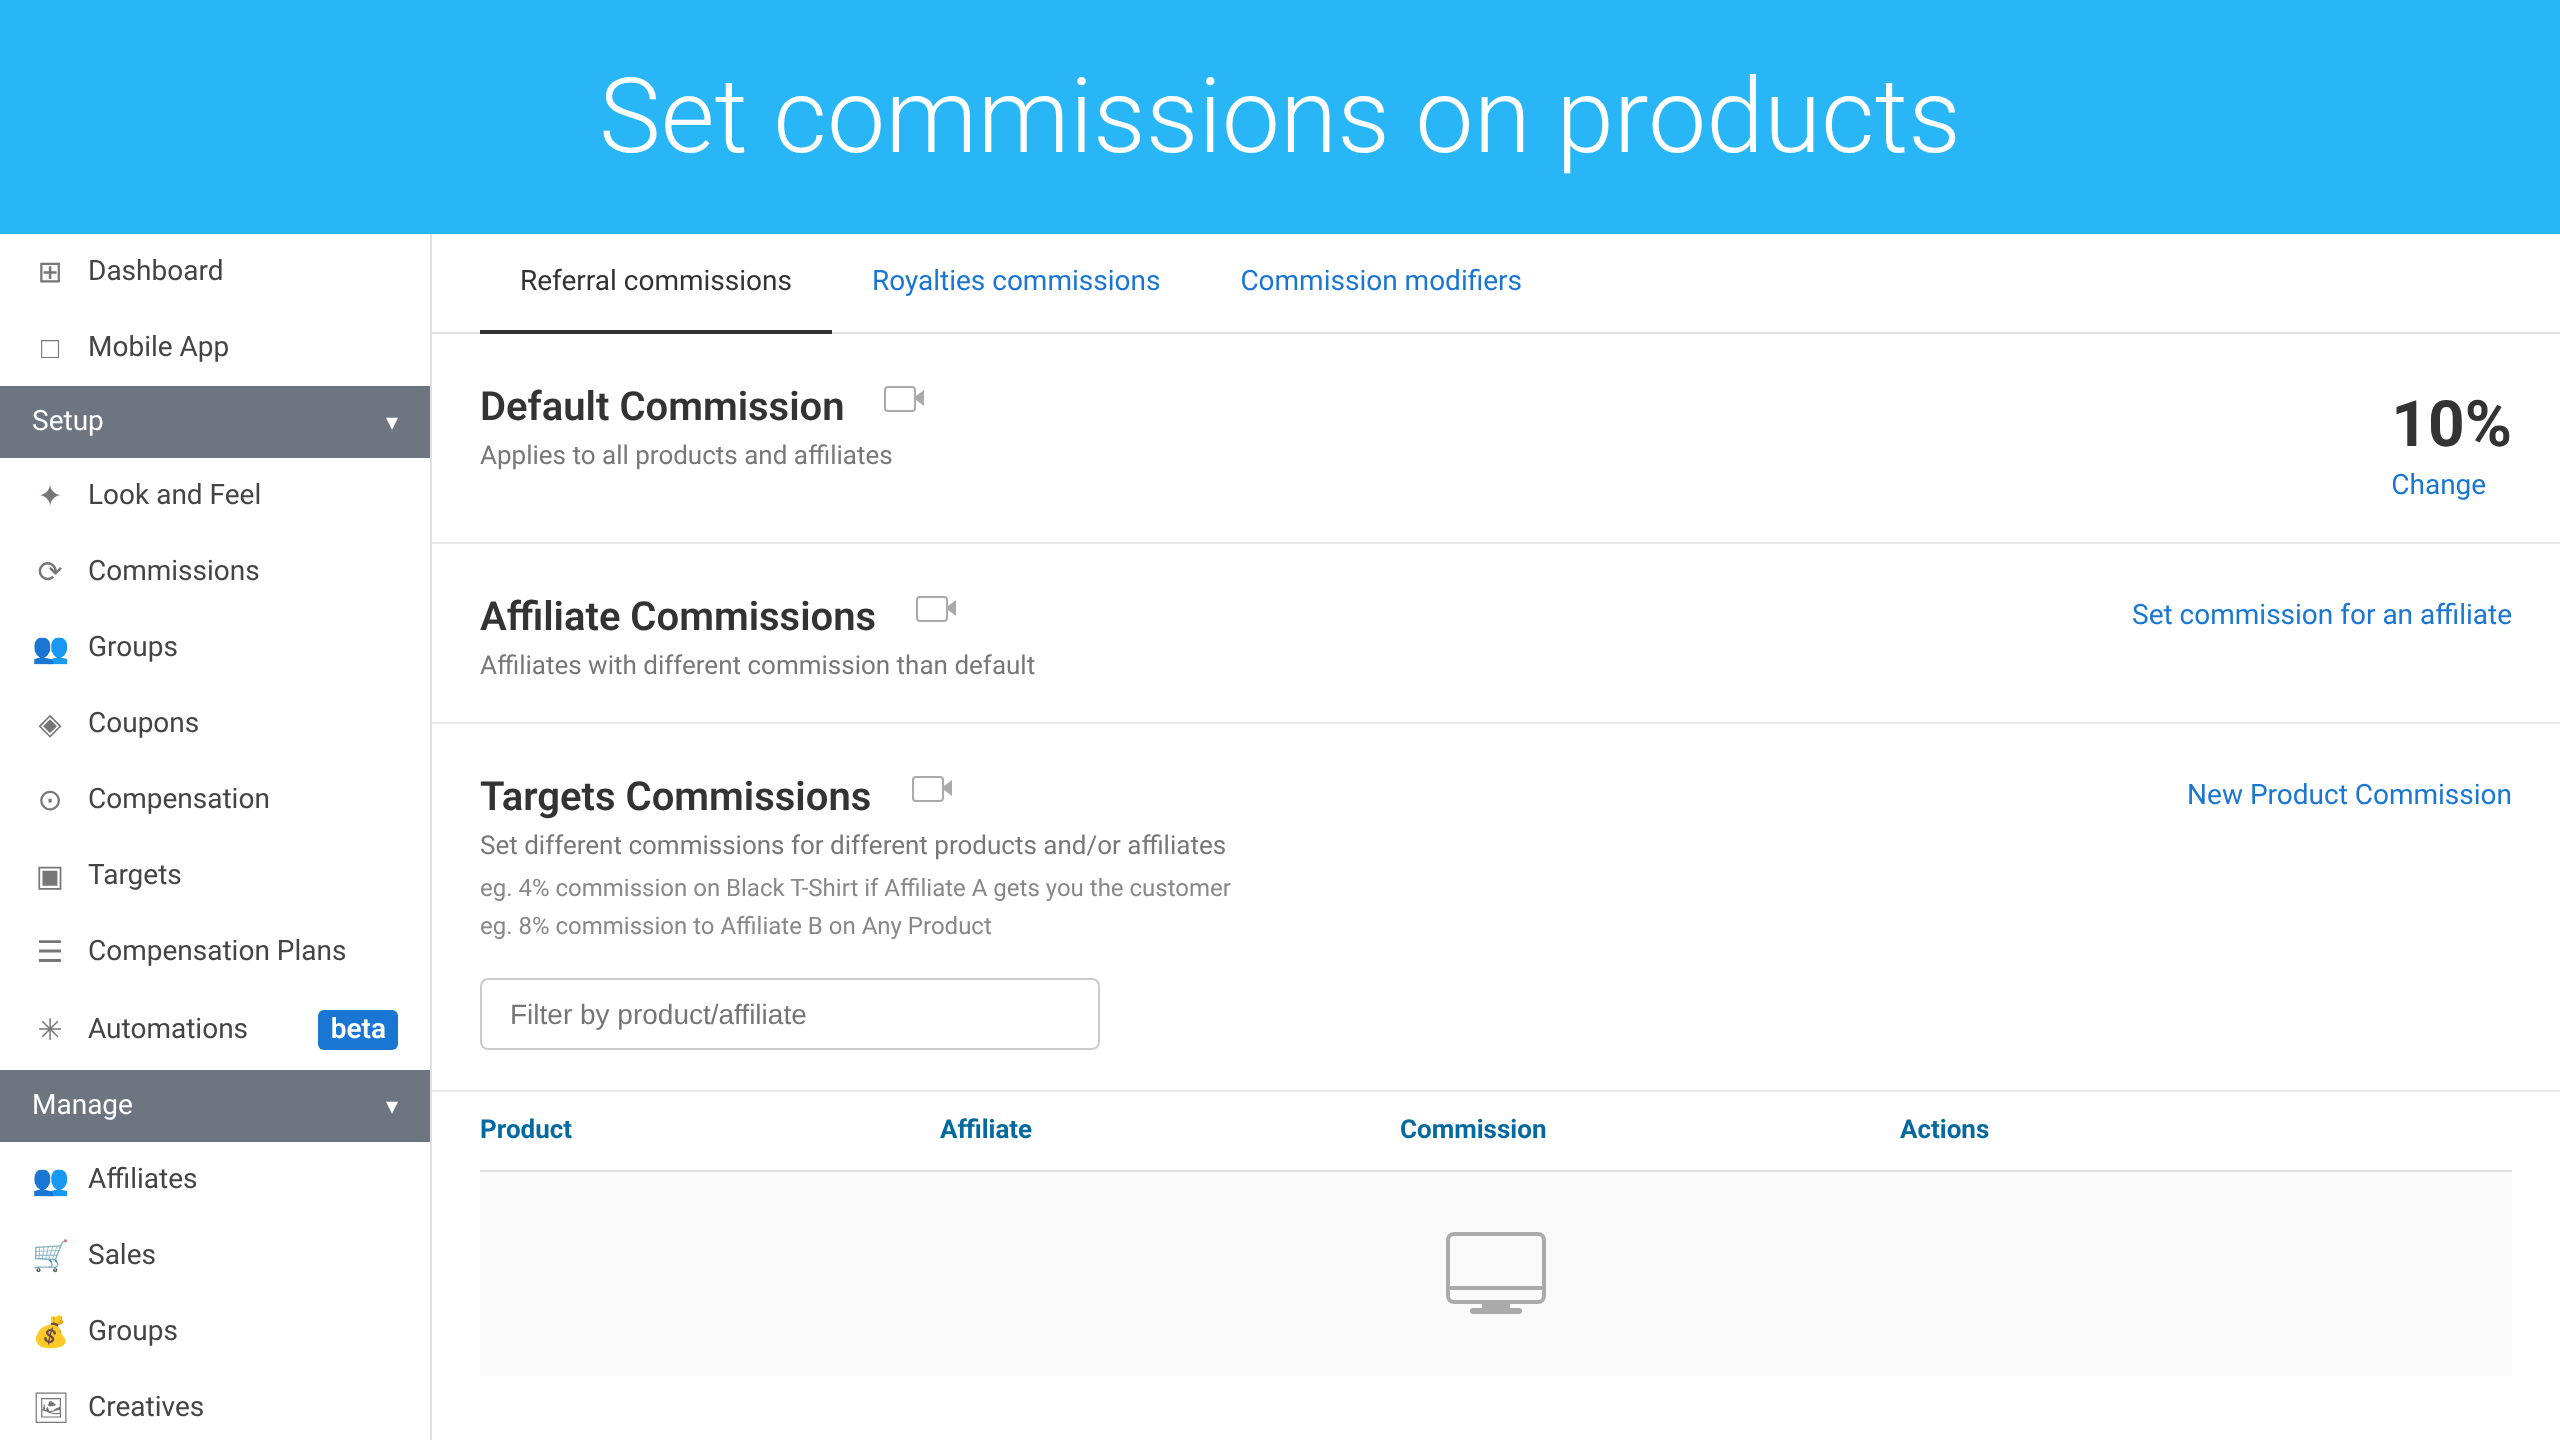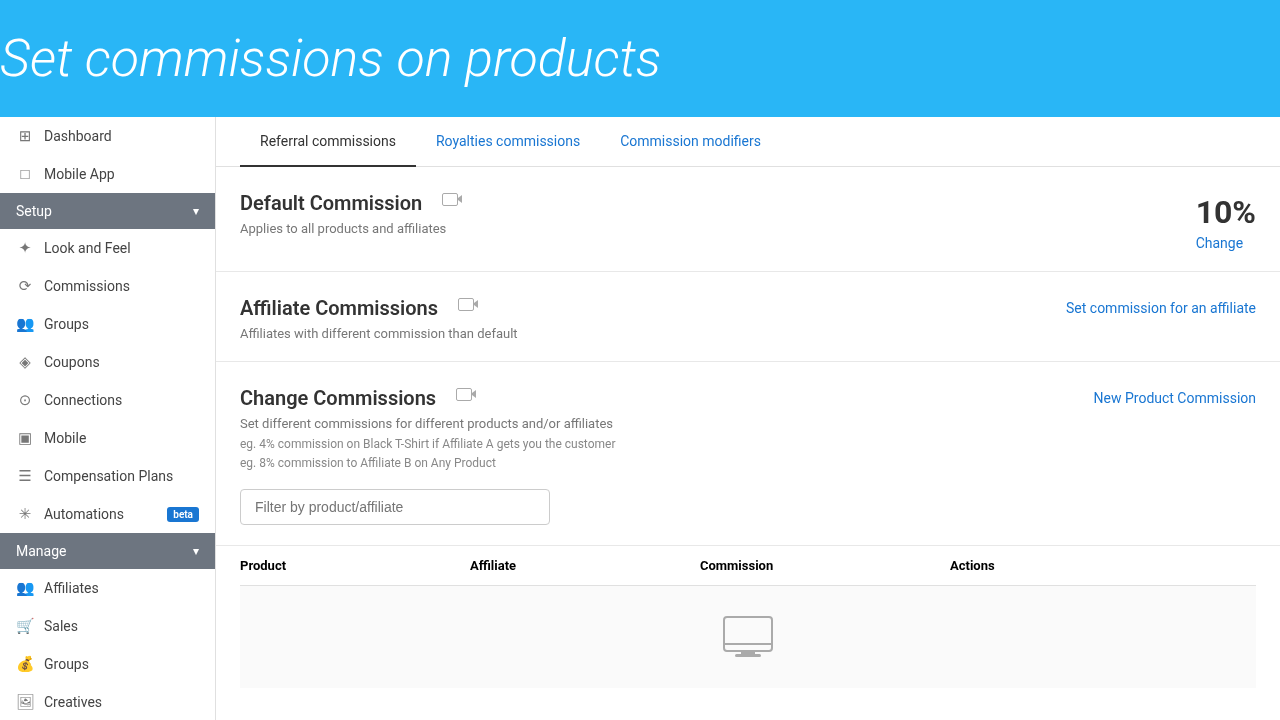--- a/index.html
+++ b/index.html
@@ -2,26 +2,25 @@
 <html><head>
   <meta charset="utf-8">
   <style>
     * { box-sizing: border-box; margin: 0; padding: 0; }
     body { font-family: -apple-system, BlinkMacSystemFont, 'Segoe UI', Roboto, sans-serif; display: flex; flex-direction: column; height: 720px; width: 1280px; overflow: hidden; background: #f5f5f5; }
 
     
     .header {
       background: #29b6f6;
       color: white;
-      text-align: left;
+      text-align: center;
       padding: 28px 0;
       font-size: 52px;
       font-weight: 300;
       flex-shrink: 0;
-      font-style: italic;
     }
 
     
     .main-layout {
       display: flex;
       flex: 1;
       overflow: hidden;
     }
 
     
@@ -50,21 +49,21 @@
       font-size: 14px;
       font-weight: 400;
       color: #fff;
       background: #6d7580;
       cursor: pointer;
     }
     .sidebar-section-header .chevron { font-size: 12px; }
     .badge {
       background: #1976d2;
       color: white;
-      font-size: 10px;
+      font-size: 14px;
       padding: 2px 6px;
       border-radius: 3px;
       font-weight: 600;
     }
 
     
     .content {
       flex: 1;
       background: #fff;
       overflow-y: auto;
@@ -163,21 +162,21 @@
     
     .table-wrap {
       padding: 0 24px;
     }
     .table-header {
       display: flex;
       padding: 12px 0;
       border-bottom: 1px solid #e0e0e0;
       font-size: 13px;
       font-weight: 700;
-      color: #000000;
+      color: #0369a1;
     }
     .col-product { flex: 0 0 230px; }
     .col-affiliate { flex: 0 0 230px; }
     .col-commission { flex: 0 0 250px; }
     .col-actions { flex: 1; }
 
     .empty-row {
       display: flex;
       justify-content: center;
       padding: 30px 0;
@@ -225,25 +224,25 @@
     <div class="sidebar-item">
       <span class="icon">👥</span>
       <span>Groups</span>
     </div>
     <div class="sidebar-item">
       <span class="icon">◈</span>
       <span>Coupons</span>
     </div>
     <div class="sidebar-item">
       <span class="icon">⊙</span>
-      <span>Connections</span>
+      <span>Compensation</span>
     </div>
     <div class="sidebar-item">
       <span class="icon">▣</span>
-      <span>Mobile</span>
+      <span>Targets</span>
     </div>
     <div class="sidebar-item">
       <span class="icon">☰</span>
       <span>Compensation Plans</span>
     </div>
     <div class="sidebar-item" style="justify-content: space-between;">
       <div style="display:flex;align-items:center;gap:10px;">
         <span class="icon">✳</span>
         <span>Automations</span>
       </div>
@@ -324,21 +323,21 @@
           <div class="section-subtitle">Affiliates with different commission than default</div>
         </div>
         <a class="section-action">Set commission for an affiliate</a>
       </div>
     </div>
 
     <div class="section">
       <div class="section-header">
         <div>
           <div class="section-title">
-            <span>Change Commissions</span>
+            <span>Targets Commissions</span>
             <span class="video-icon">
               <svg width="20" height="16" viewBox="0 0 20 16" fill="none" xmlns="http://www.w3.org/2000/svg">
                 <rect x="0.5" y="0.5" width="15" height="12" rx="1.5" stroke="#aaa" fill="none"></rect>
                 <path d="M16 5l4-3v8l-4-3V5z" fill="#aaa"></path>
               </svg>
             </span>
           </div>
           <div class="section-subtitle">Set different commissions for different products and/or affiliates</div>
           <div class="example-text">
             <span>eg. 4% commission on Black T-Shirt if Affiliate A gets you the customer</span><br>

